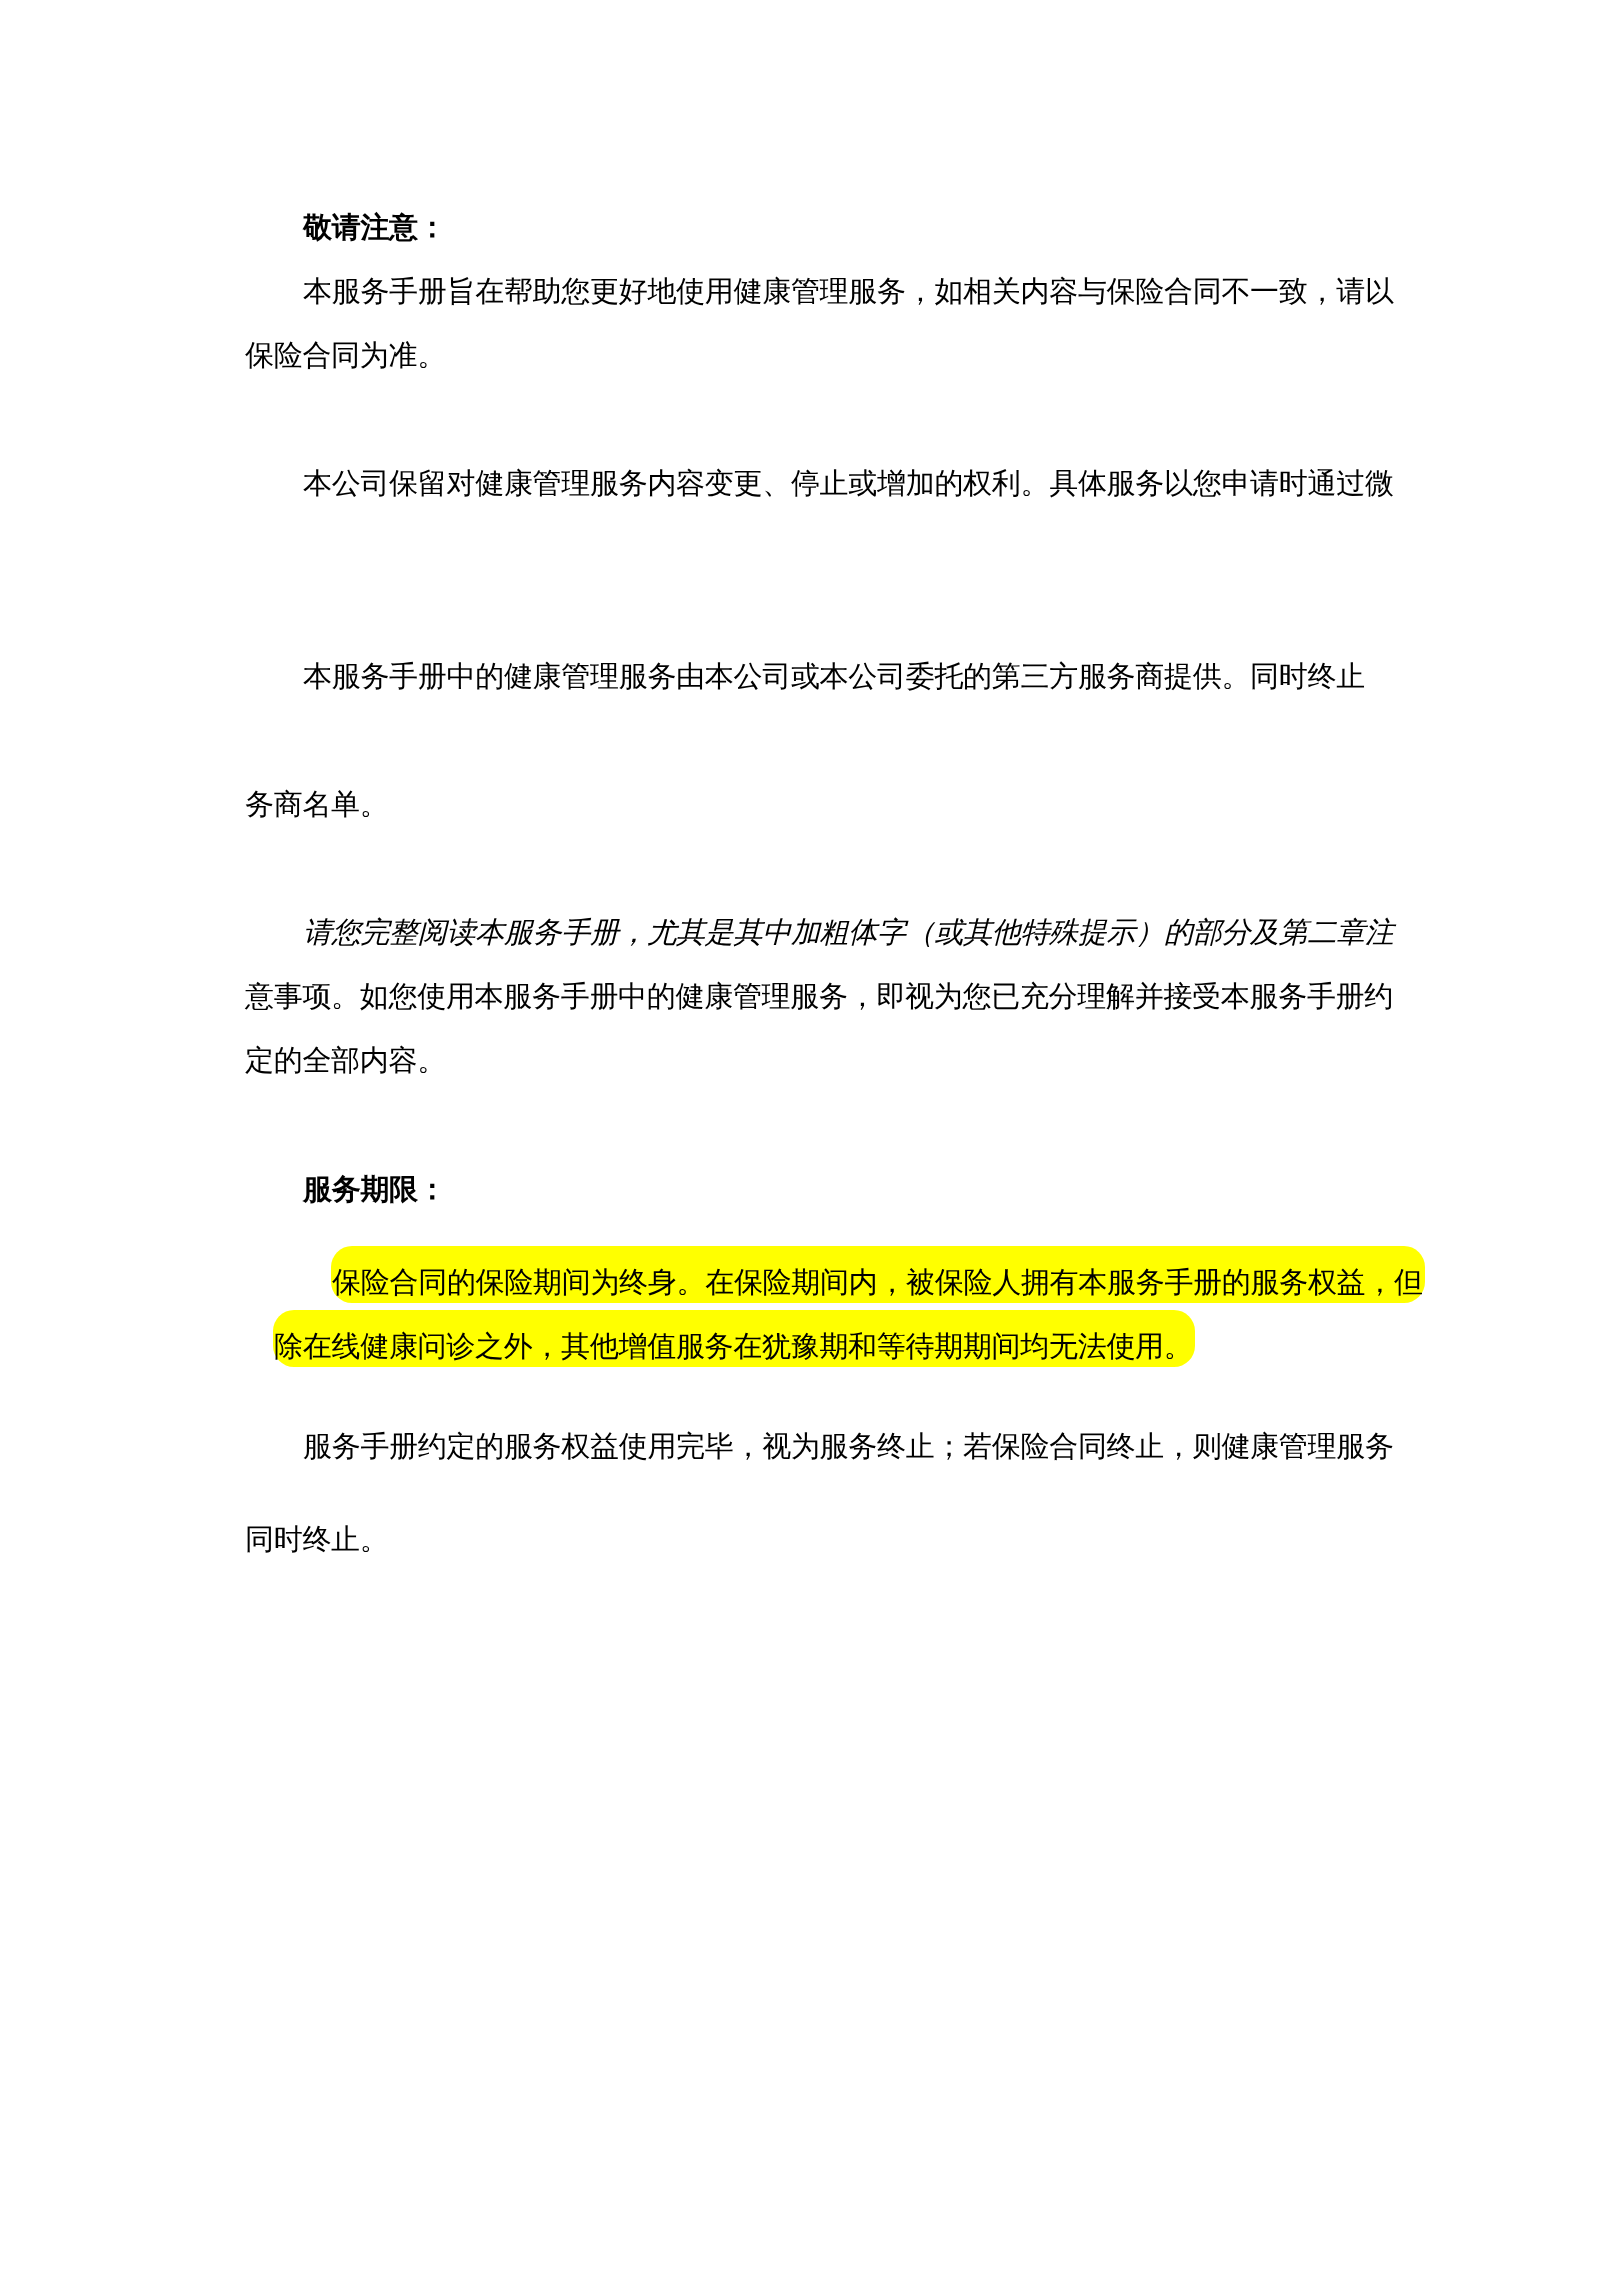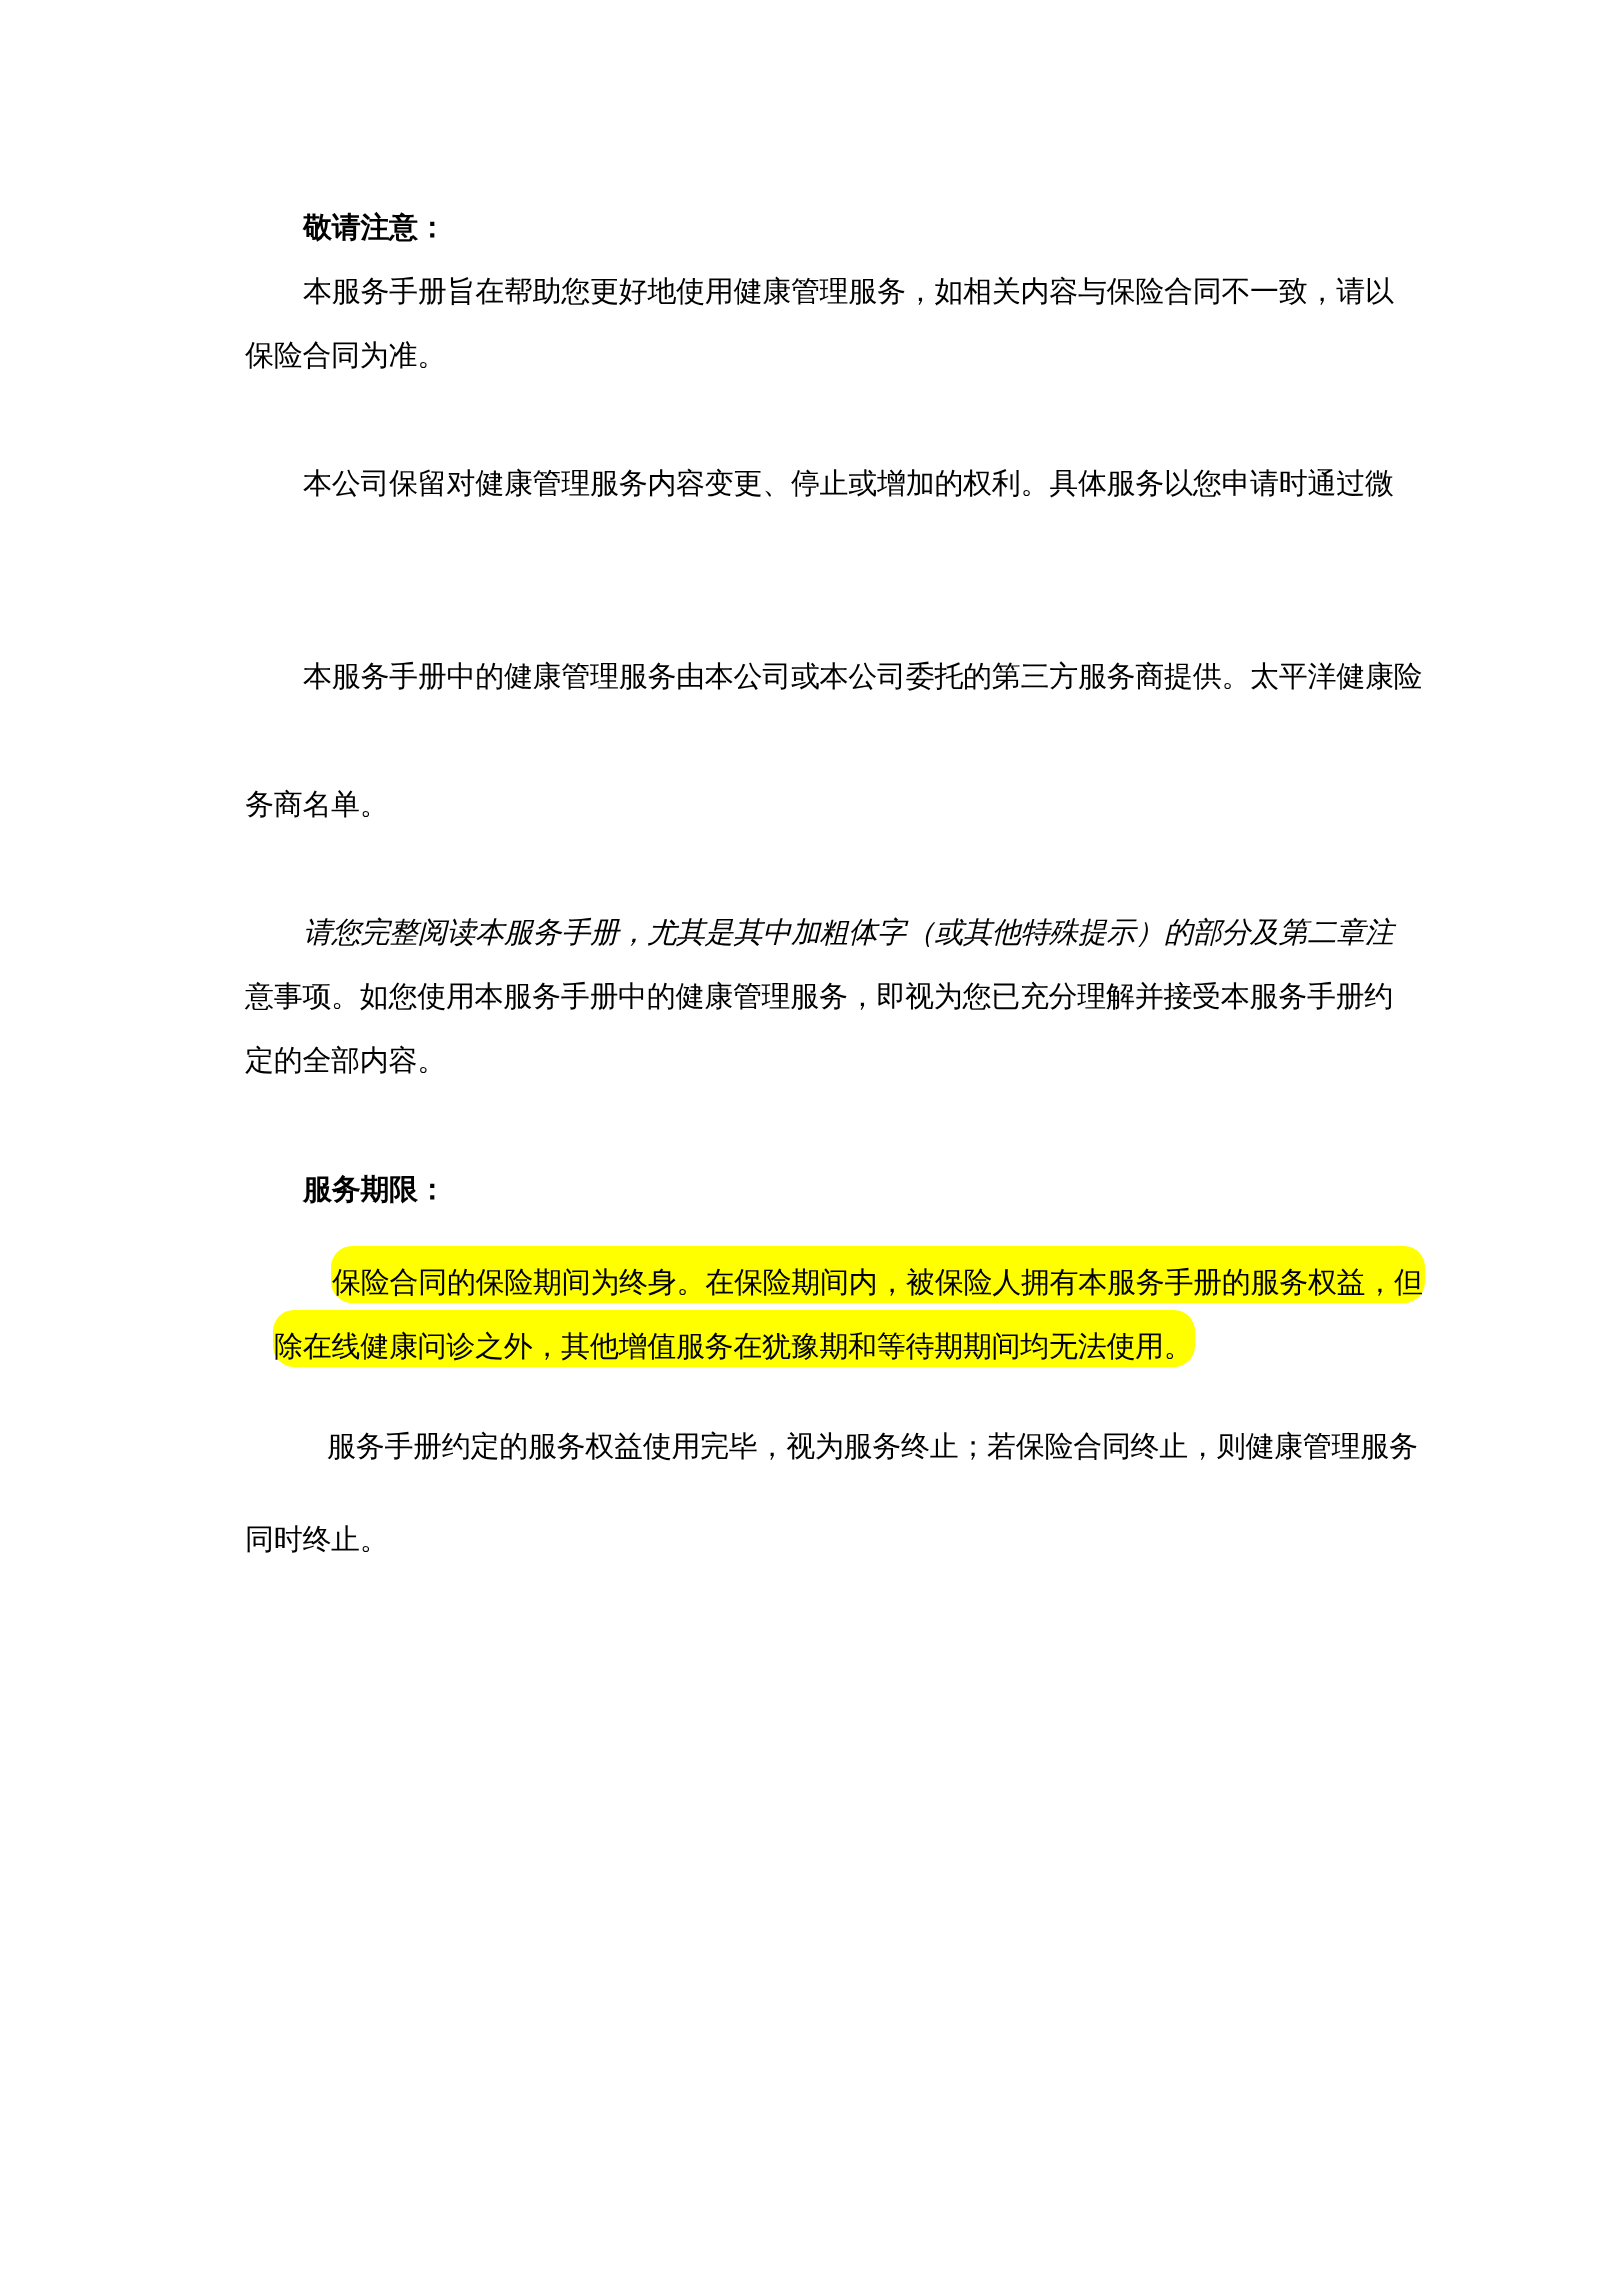--- a/index.html
+++ b/index.html
@@ -38,33 +38,33 @@
 
 <div class="page">
 
   <div class="line bold" style="left:303px; top:213px;">敬请注意：</div>
 
   <div class="line" style="left:303px; top:277px;">本服务手册旨在帮助您更好地使用健康管理服务，如相关内容与保险合同不一致，请以</div>
   <div class="line" style="left:245px; top:341px;">保险合同为准。</div>
 
   <div class="line" style="left:303px; top:469px;">本公司保留对健康管理服务内容变更、停止或增加的权利。具体服务以您申请时通过微</div>
 
-  <div class="line" style="left:303px; top:662px;">本服务手册中的健康管理服务由本公司或本公司委托的第三方服务商提供。太平洋健康险</div>
+  <div class="line" style="left:303px; top:662px;">本服务手册中的健康管理服务由本公司或本公司委托的第三方服务商提供。同时终止</div>
   <div class="line" style="left:245px; top:790px;">务商名单。</div>
 
   <div class="line" style="left:303px; top:918px;font-style:italic;">请您完整阅读本服务手册，尤其是其中加粗体字（或其他特殊提示）的部分及第二章注</div>
   <div class="line" style="left:245px; top:982px;">意事项。如您使用本服务手册中的健康管理服务，即视为您已充分理解并接受本服务手册约</div>
   <div class="line" style="left:245px; top:1046px;">定的全部内容。</div>
 
   <div class="line bold" style="left:303px; top:1175px;">服务期限：</div>
 
   <div class="line" style="left:303px; top:1239px;">
     <span class="hl-span">保险合同的保险期间为终身。在保险期间内，被保险人拥有本服务手册的服务权益，但</span>
   </div>
   <div class="line" style="left:245px; top:1303px;">
     <span class="hl-span">除在线健康问诊之外，其他增值服务在犹豫期和等待期期间均无法使用。</span>
   </div>
 
-  <div class="line" style="left:303px; top:1432px;margin-left:24px;">服务手册约定的服务权益使用完毕，视为服务终止；若保险合同终止，则健康管理服务</div>
+  <div class="line" style="left:303px; top:1432px;">服务手册约定的服务权益使用完毕，视为服务终止；若保险合同终止，则健康管理服务</div>
   <div class="line" style="left:245px; top:1497px;margin-top:28px;">同时终止。</div>
 
 </div>
 
 
 </body></html>

